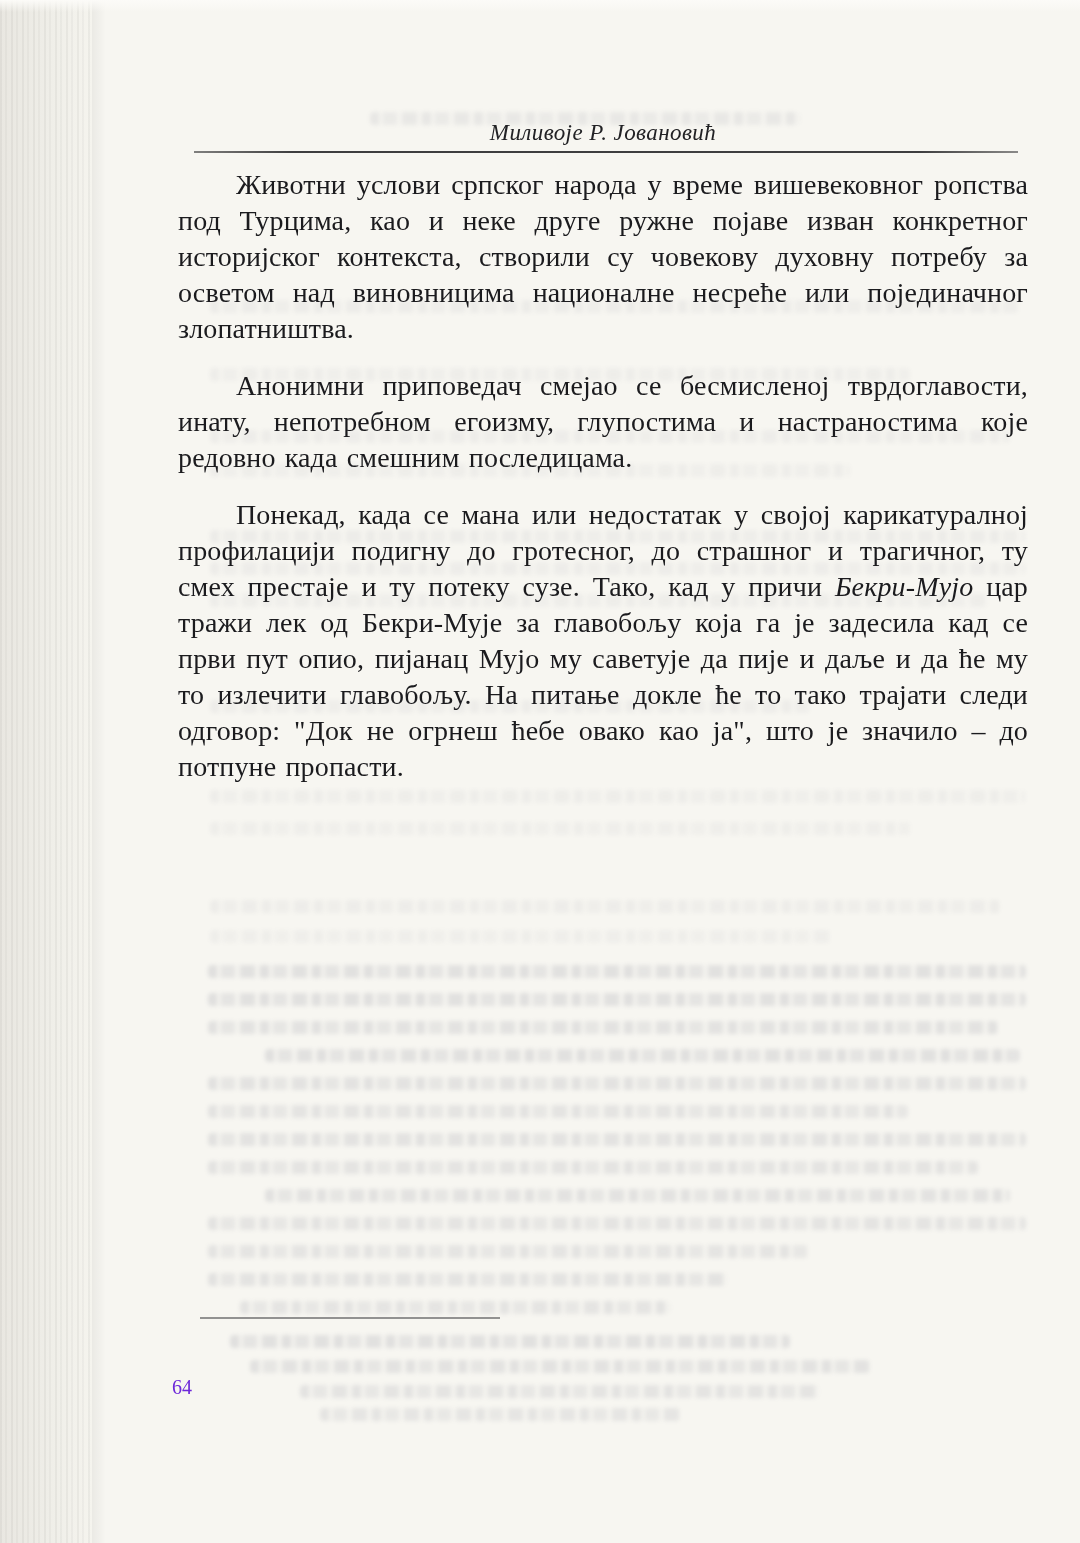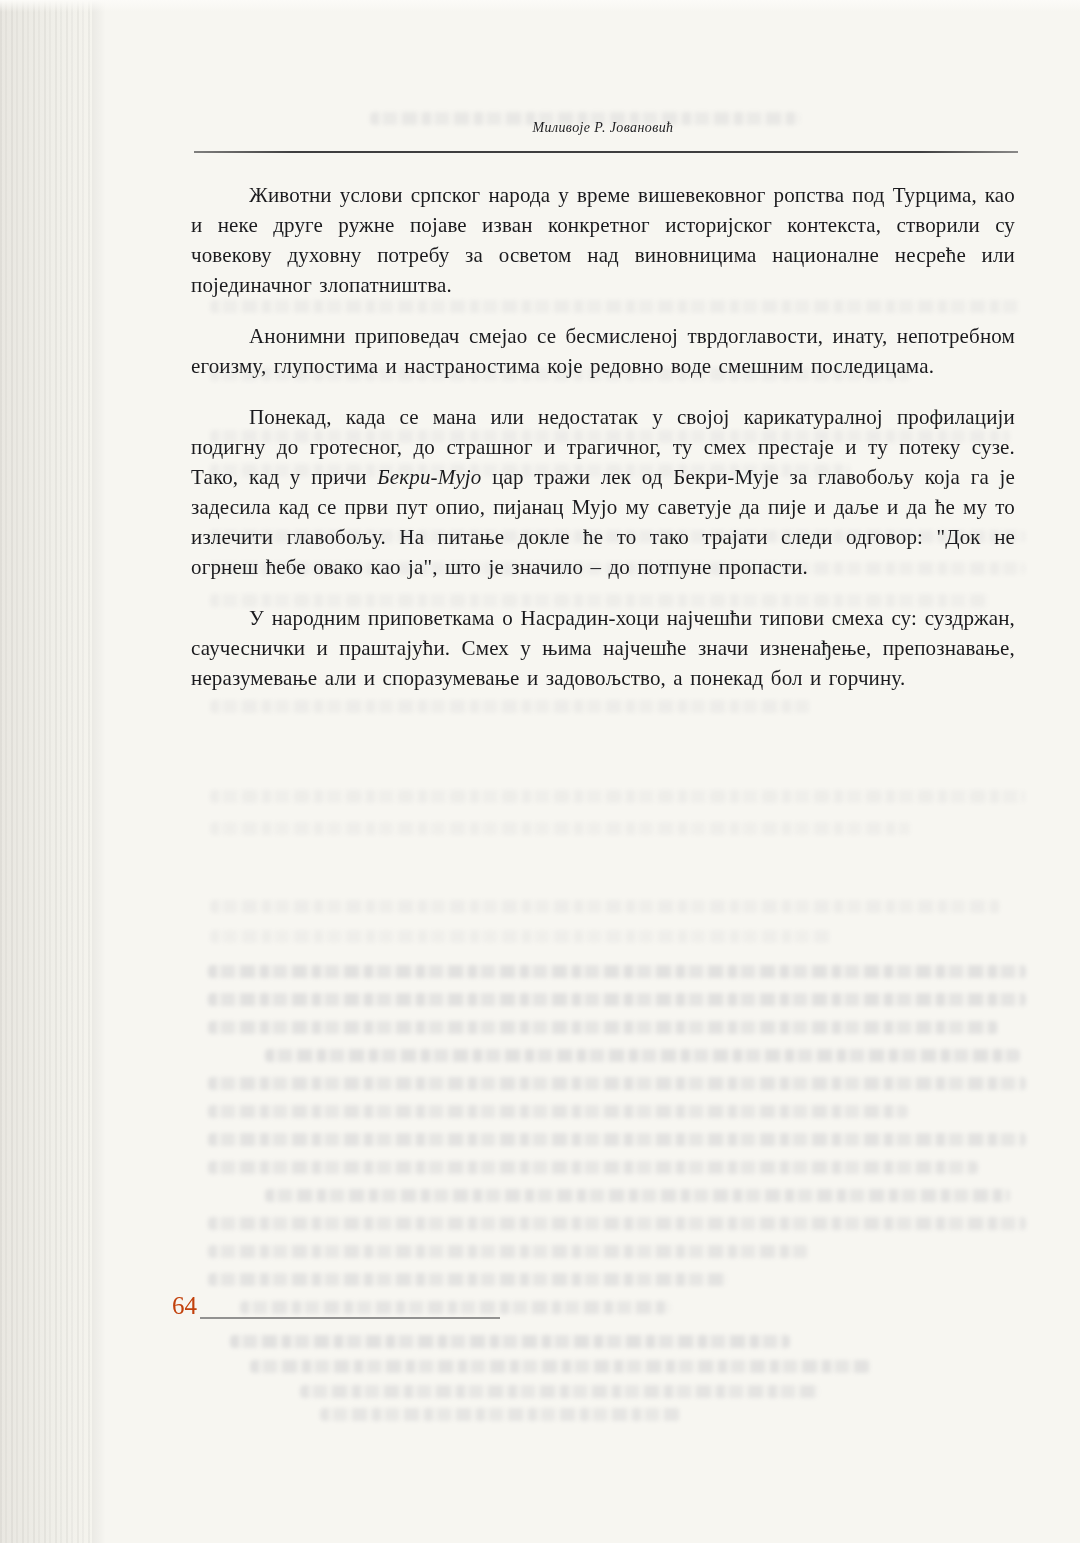--- a/index.html
+++ b/index.html
@@ -45,42 +45,42 @@
     background: linear-gradient(180deg, #fcfbf8, rgba(252,251,248,0));
   }
 
   
   #running-header {
     position: absolute;
     left: 178px; top: 120px;
     width: 850px;
     text-align: center;
     font-style: italic;
-    font-size: 14px;
+    font-size: 23px;
     letter-spacing: 0.4px;
     color: #222225;
   }
   #header-rule {
     position: absolute;
     left: 194px; top: 151px;
     width: 824px; height: 2px;
     background: linear-gradient(90deg, rgba(30,30,32,0.55), rgba(30,30,32,0.85) 12%, rgba(30,30,32,0.85) 88%, rgba(30,30,32,0.5));
   }
 
   
   #body-text {
     position: absolute;
     left: 178px; top: 167px;
     width: 850px;
     color: #1b1b1e;
   }
   #body-text p {
-    margin: 13px;
-    font-size: 21px;
-    line-height: 30px;
+    margin: 0;
+    font-size: 28px;
+    line-height: 36px;
     text-indent: 58px;
     text-align: justify;
     word-spacing: 2px;
     letter-spacing: 0.15px;
   }
   #body-text p + p { margin-top: 21px; }
   #body-text .italic { font-style: italic; }
 
   
   .ghost-line {
@@ -102,23 +102,23 @@
   #footnote-rule {
     position: absolute;
     left: 200px; top: 1317px;
     width: 300px; height: 2px;
     background: rgba(45,45,50,0.5);
     filter: blur(0.4px);
   }
 
   #page-number {
     position: absolute;
-    left: 172px; top: 1292px;
-    font-size: 25px;
-    color: #c2410c;
+    left: 172px; top: 1376px;
+    font-size: 20px;
+    color: #6d28d9;
   }
 </style>
 </head>
 <body>
 
 <div id="scan">
 
   <div id="binding"></div>
   <div id="top-edge"></div>
 
@@ -154,22 +154,21 @@
       <div class="ghost-line" style="top: 1385px; left: 300px; width: 520px; opacity: 0.26;"></div>
       <div class="ghost-line" style="top: 1408px; left: 320px; width: 360px; opacity: 0.24;"></div>
     </div>
 
   <div id="running-header">Миливоје Р. Јовановић</div>
 
   <div id="header-rule"></div>
 
   <div id="body-text">
       <p><span class="">Животни услови српског народа у време вишевековног ропства под Турцима, као и неке друге ружне појаве изван конкретног историјског контекста, створили су човекову духовну потребу за осветом над виновницима националне несреће или појединачног злопатништва.</span></p>
-      <p><span class="">Анонимни приповедач смејао се бесмисленој тврдоглавости, инату, непотребном егоизму, глупостима и настраностима које редовно воде смешним последицама.</span></p>
+      <p><span class="">Анонимни приповедач смејао се бесмисленој тврдоглавости, инату, непотребном егоизму, глупостима и настраностима које редовно када смешним последицама.</span></p>
       <p><span class="">Понекад, када се мана или недостатак у својој карикатуралној профилацији подигну до гротесног, до страшног и трагичног, ту смех престаје и ту потеку сузе. Тако, кад у причи </span><span class="italic">Бекри-Мујо</span><span class=""> цар тражи лек од Бекри-Мује за главобољу која га је задесила кад се први пут опио, пијанац Мујо му саветује да пије и даље и да ће му то излечити главобољу. На питање докле ће то тако трајати следи одговор: "Док не огрнеш ћебе овако као ја", што је значило – до потпуне пропасти.</span></p>
-      <p><span class="">У народним приповеткама о Насрадин-хоци најчешћи типови смеха су: суздржан, саучеснички и праштајући. Смех у њима најчешће значи изненађење, препознавање, неразумевање али и споразумевање и задовољство, а понекад бол и горчину.</span></p>
     </div>
 
   <div id="footnote-rule"></div>
 
   <div id="page-number">64</div>
 
 </div>
 
 </body></html>

